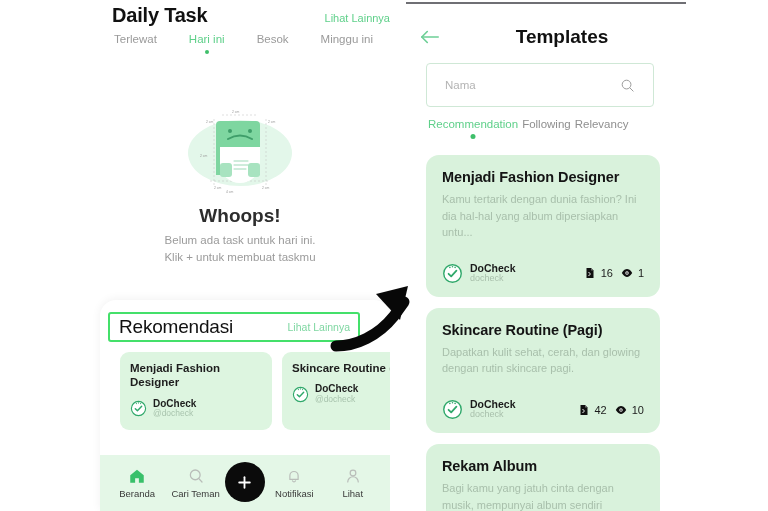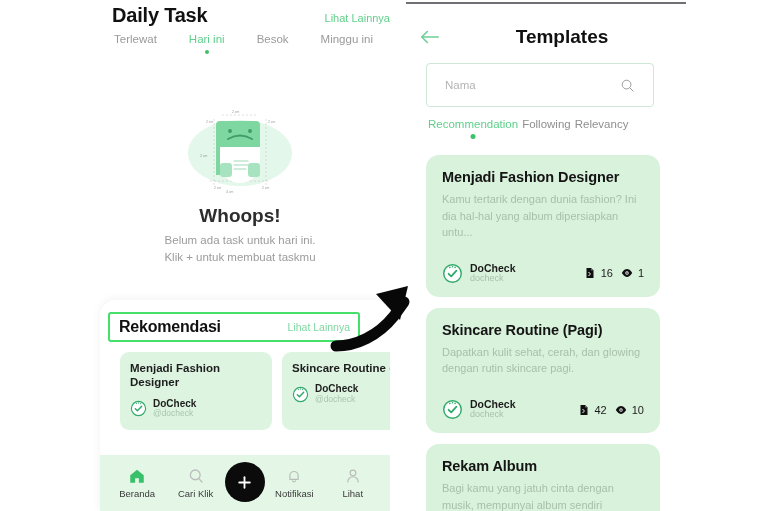--- a/index.html
+++ b/index.html
@@ -45,21 +45,21 @@
     position: absolute; left: 100px; top: 300px; width: 290px; height: 211px;
     background: #ffffff; border-radius: 16px 16px 0 0;
     box-shadow: 0 -1px 10px rgba(0,0,0,.06);
   }
   .rek-head {
     position: absolute; left: 8px; top: 12px; width: 252px; height: 30px;
     border: 2.5px solid #44e06a; border-radius: 3px; background: #fff;
     display: flex; align-items: center; justify-content: space-between;
     padding: 0 8px 0 9px;
   }
-  .rek-title { font-size: 16px; font-weight: 700; color: #111; letter-spacing: -.2px; }
+  .rek-title { font-size: 19px; font-weight: 400; color: #111; letter-spacing: -.2px; }
   .rek-link { font-size: 10.5px; color: #7fd7a2; }
 
   .rek-cards { position: absolute; left: 20px; top: 52px; display: flex; gap: 10px; }
   .mini-card {
     width: 152px; height: 78px; background: #ddf5e0; border-radius: 9px;
     padding: 9px 10px 0 10px; overflow: hidden; flex: none;
   }
   .mini-title { font-size: 11.5px; font-weight: 700; color: #1d1d1d; line-height: 1.25; }
   .mini-author { display: flex; align-items: center; gap: 6px; margin-top: 9px; }
   .badge-icon { width: 17px; height: 17px; flex: none; }
@@ -240,21 +240,21 @@
         <svg class="nav-icon" viewBox="0 0 24 24">
           <path d="M3 11 L12 3.5 L21 11 V21 H14.5 V15 H9.5 V21 H3 Z" fill="#38c06a"></path>
         </svg>
         <span class="nav-label">Beranda</span>
       </div>
       <div class="nav-item">
         <svg class="nav-icon" viewBox="0 0 24 24">
           <circle cx="11" cy="10.5" r="6.5" fill="none" stroke="#b9bdb9" stroke-width="1.7"></circle>
           <line x1="15.8" y1="15.5" x2="20" y2="20" stroke="#b9bdb9" stroke-width="1.7" stroke-linecap="round"></line>
         </svg>
-        <span class="nav-label">Cari Klik</span>
+        <span class="nav-label">Cari Teman</span>
       </div>
       <div class="fab">
         <svg viewBox="0 0 24 24">
           <line x1="12" y1="4.5" x2="12" y2="19.5" stroke="#fff" stroke-width="2.6" stroke-linecap="round"></line>
           <line x1="4.5" y1="12" x2="19.5" y2="12" stroke="#fff" stroke-width="2.6" stroke-linecap="round"></line>
         </svg>
       </div>
       <div class="nav-item">
         <svg class="nav-icon" viewBox="0 0 24 24">
           <path d="M6.5 16.5 v-5 a5.5 5.5 0 0 1 11 0 v5 z" fill="none" stroke="#b9bdb9" stroke-width="1.6" stroke-linejoin="round"></path>

